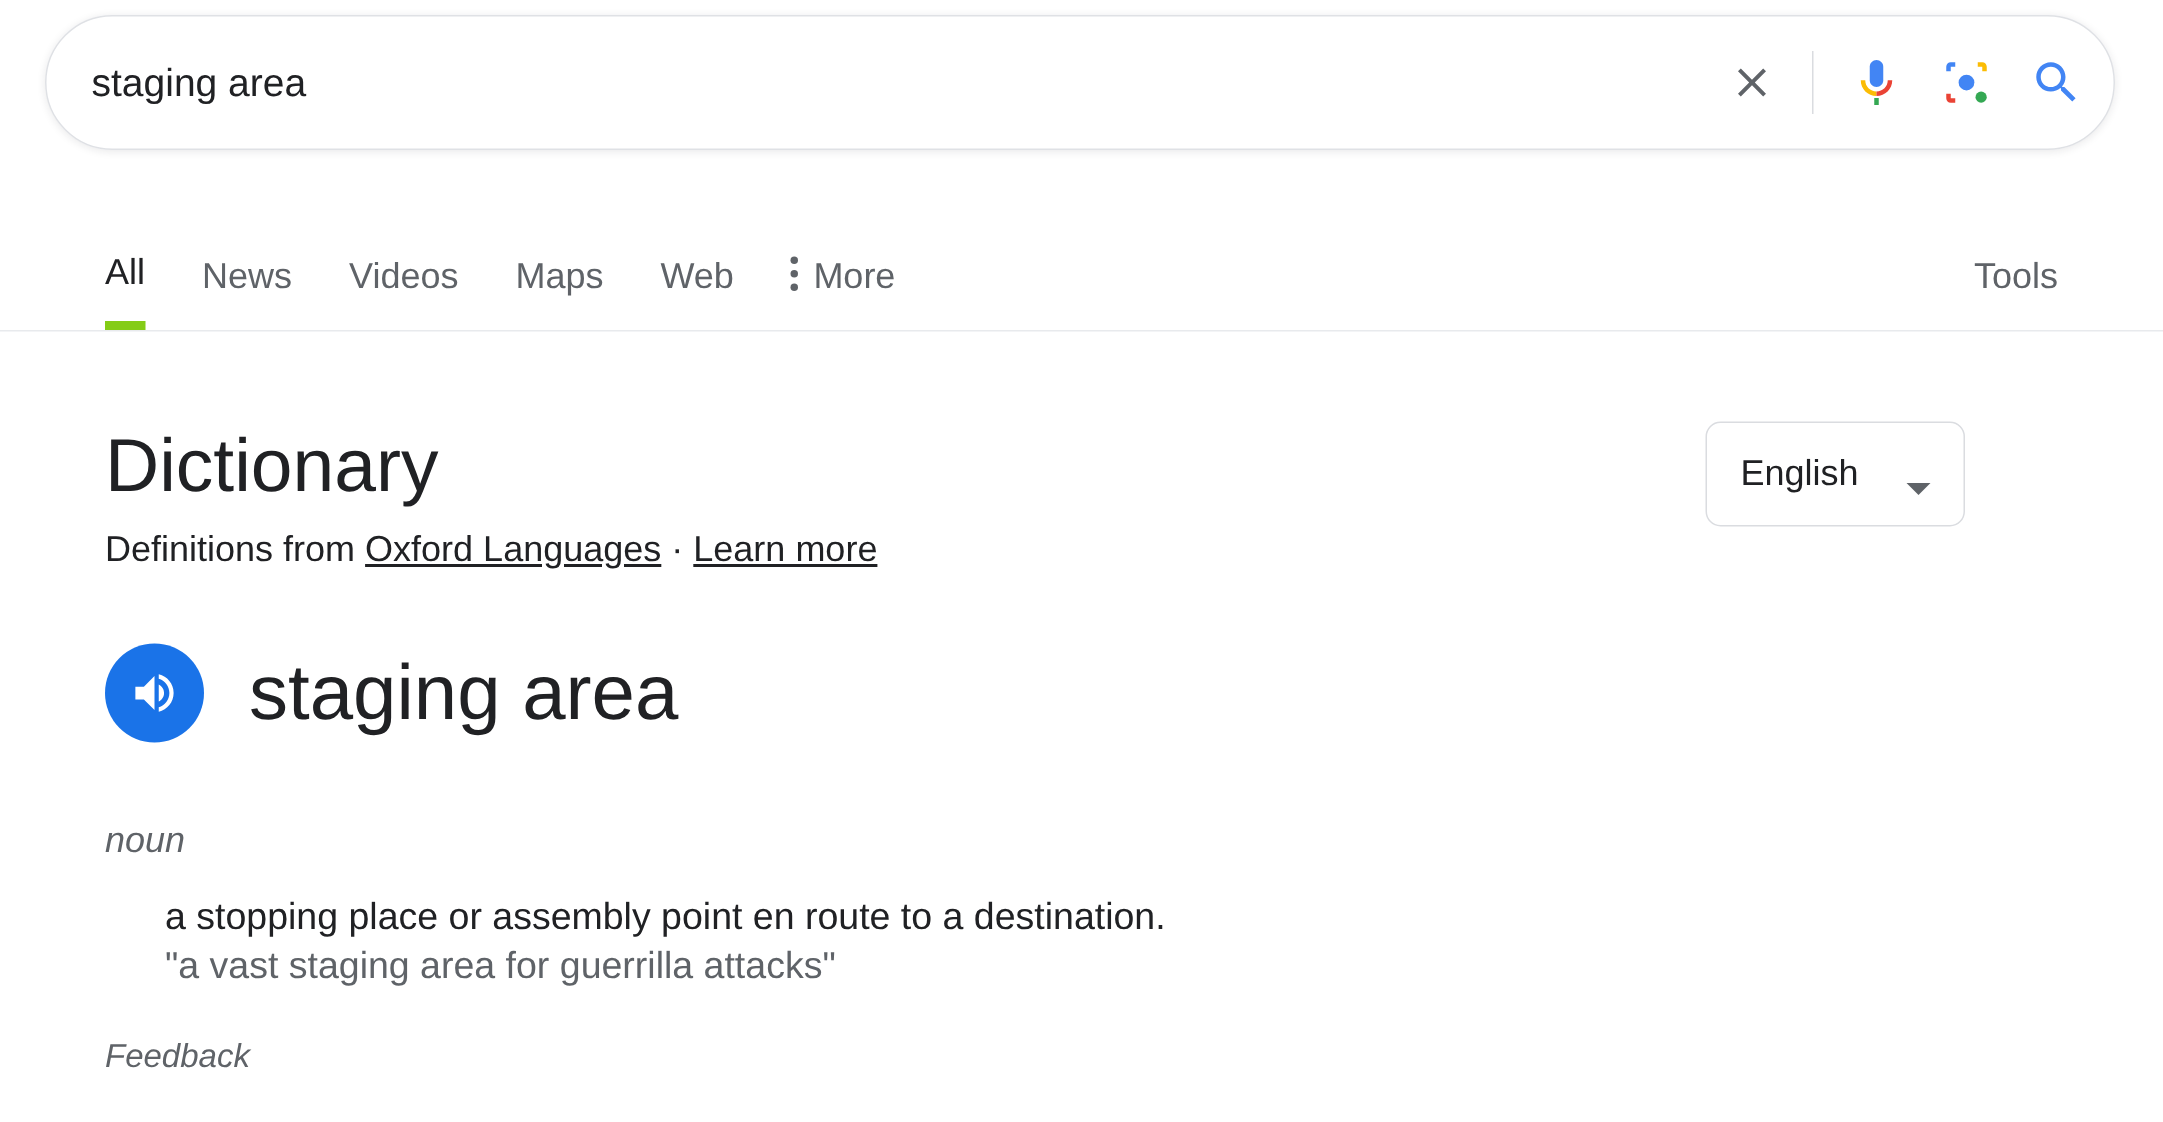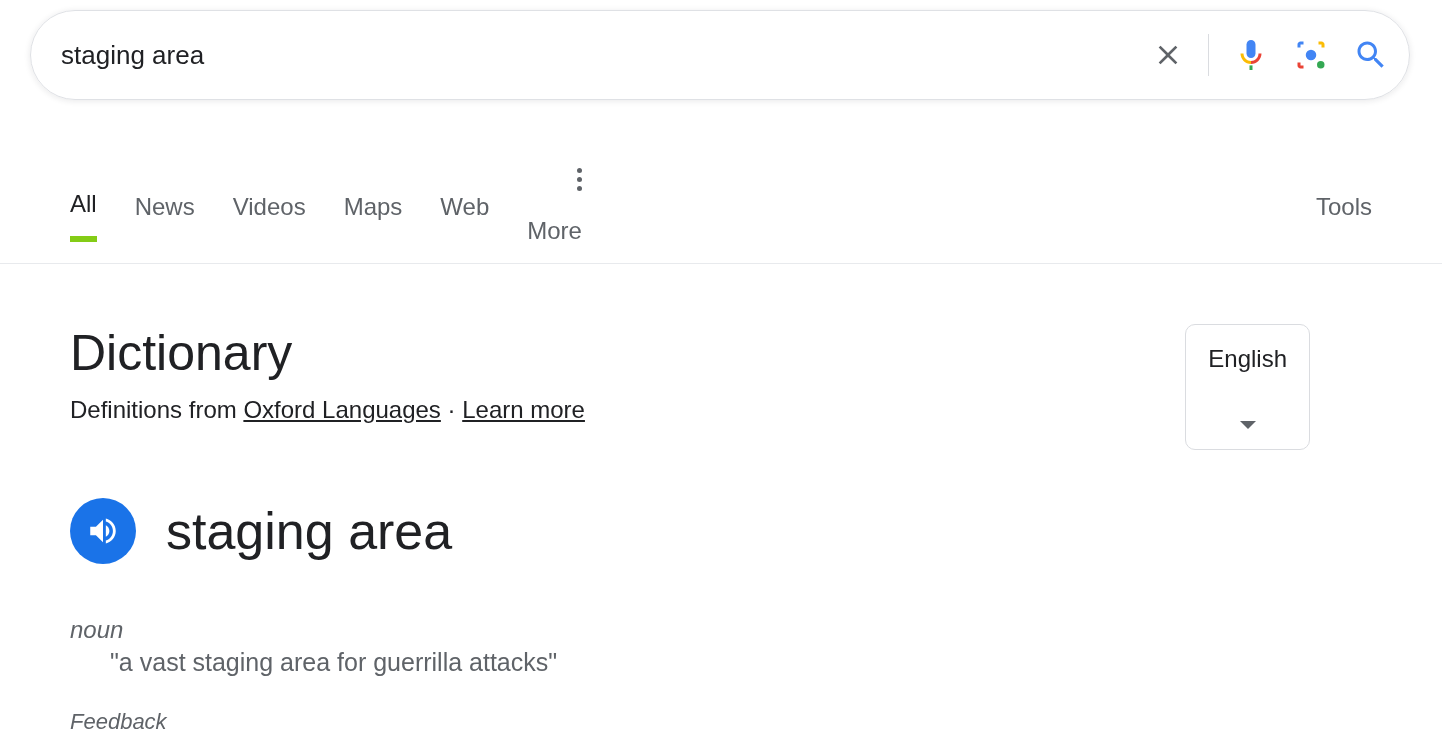--- a/index.html
+++ b/index.html
@@ -43,21 +43,21 @@
       color: #5f6368;
       padding: 18px 0;
       cursor: pointer;
       white-space: nowrap;
     }
     .tab.active {
       color: #202124;
       border-bottom: 6px solid #84cc16;
       font-weight: 400;
     }
-    .tab-more { display: flex; align-items: flex-end; gap: 26px; flex-direction: column; }
+    .tab-more { display: flex; align-items: flex-start; gap: 10px; }
     .dots-icon { display: flex; flex-direction: column; gap: 4px; }
     .dots-icon span { width: 5px; height: 5px; background: #5f6368; border-radius: 50%; }
     .tools { margin-left: auto; }
     
     .content {
       padding: 60px 70px;
       max-width: 1380px;
     }
     .dict-header {
       display: flex;
@@ -75,24 +75,23 @@
       margin-top: 14px;
     }
     .dict-subtitle .link { text-decoration: underline; cursor: pointer; }
     .lang-select {
       border: 1px solid #dadce0;
       border-radius: 10px;
       padding: 20px 22px;
       font-size: 24px;
       color: #202124;
       display: flex;
-      align-items: center;
-      gap: 48px;
-      cursor: pointer;
-      flex-direction: column;
+      align-items: flex-end;
+      gap: 32px;
+      cursor: pointer;
     }
     .lang-arrow {
       width: 0; height: 0;
       border-left: 8px solid transparent;
       border-right: 8px solid transparent;
       border-top: 8px solid #5f6368;
     }
     
     .word-row {
       display: flex;
@@ -213,16 +212,17 @@
   <div class="word-row">
     <div class="sound-btn">
       <svg width="34" height="34" viewBox="0 0 24 24">
           <path fill="#fff" d="M3 9v6h4l5 5V4L7 9H3zm13.5 3c0-1.77-1.02-3.29-2.5-4.03v8.05c1.48-.73 2.5-2.25 2.5-4.02zM14 3.23v2.06c2.89.86 5 3.54 5 6.71s-2.11 5.85-5 6.71v2.06c4.01-.91 7-4.49 7-8.77s-2.99-7.86-7-8.77z"></path>
         </svg>
     </div>
     <div class="word">staging area</div>
   </div>
 
   <div class="pos">noun</div>
+  <div class="definition">a stopping place or assembly point en route to a destination.</div>
   <div class="example">"a vast staging area for guerrilla attacks"</div>
 
   <div class="feedback">Feedback</div>
 </div>
 
 </body></html>

